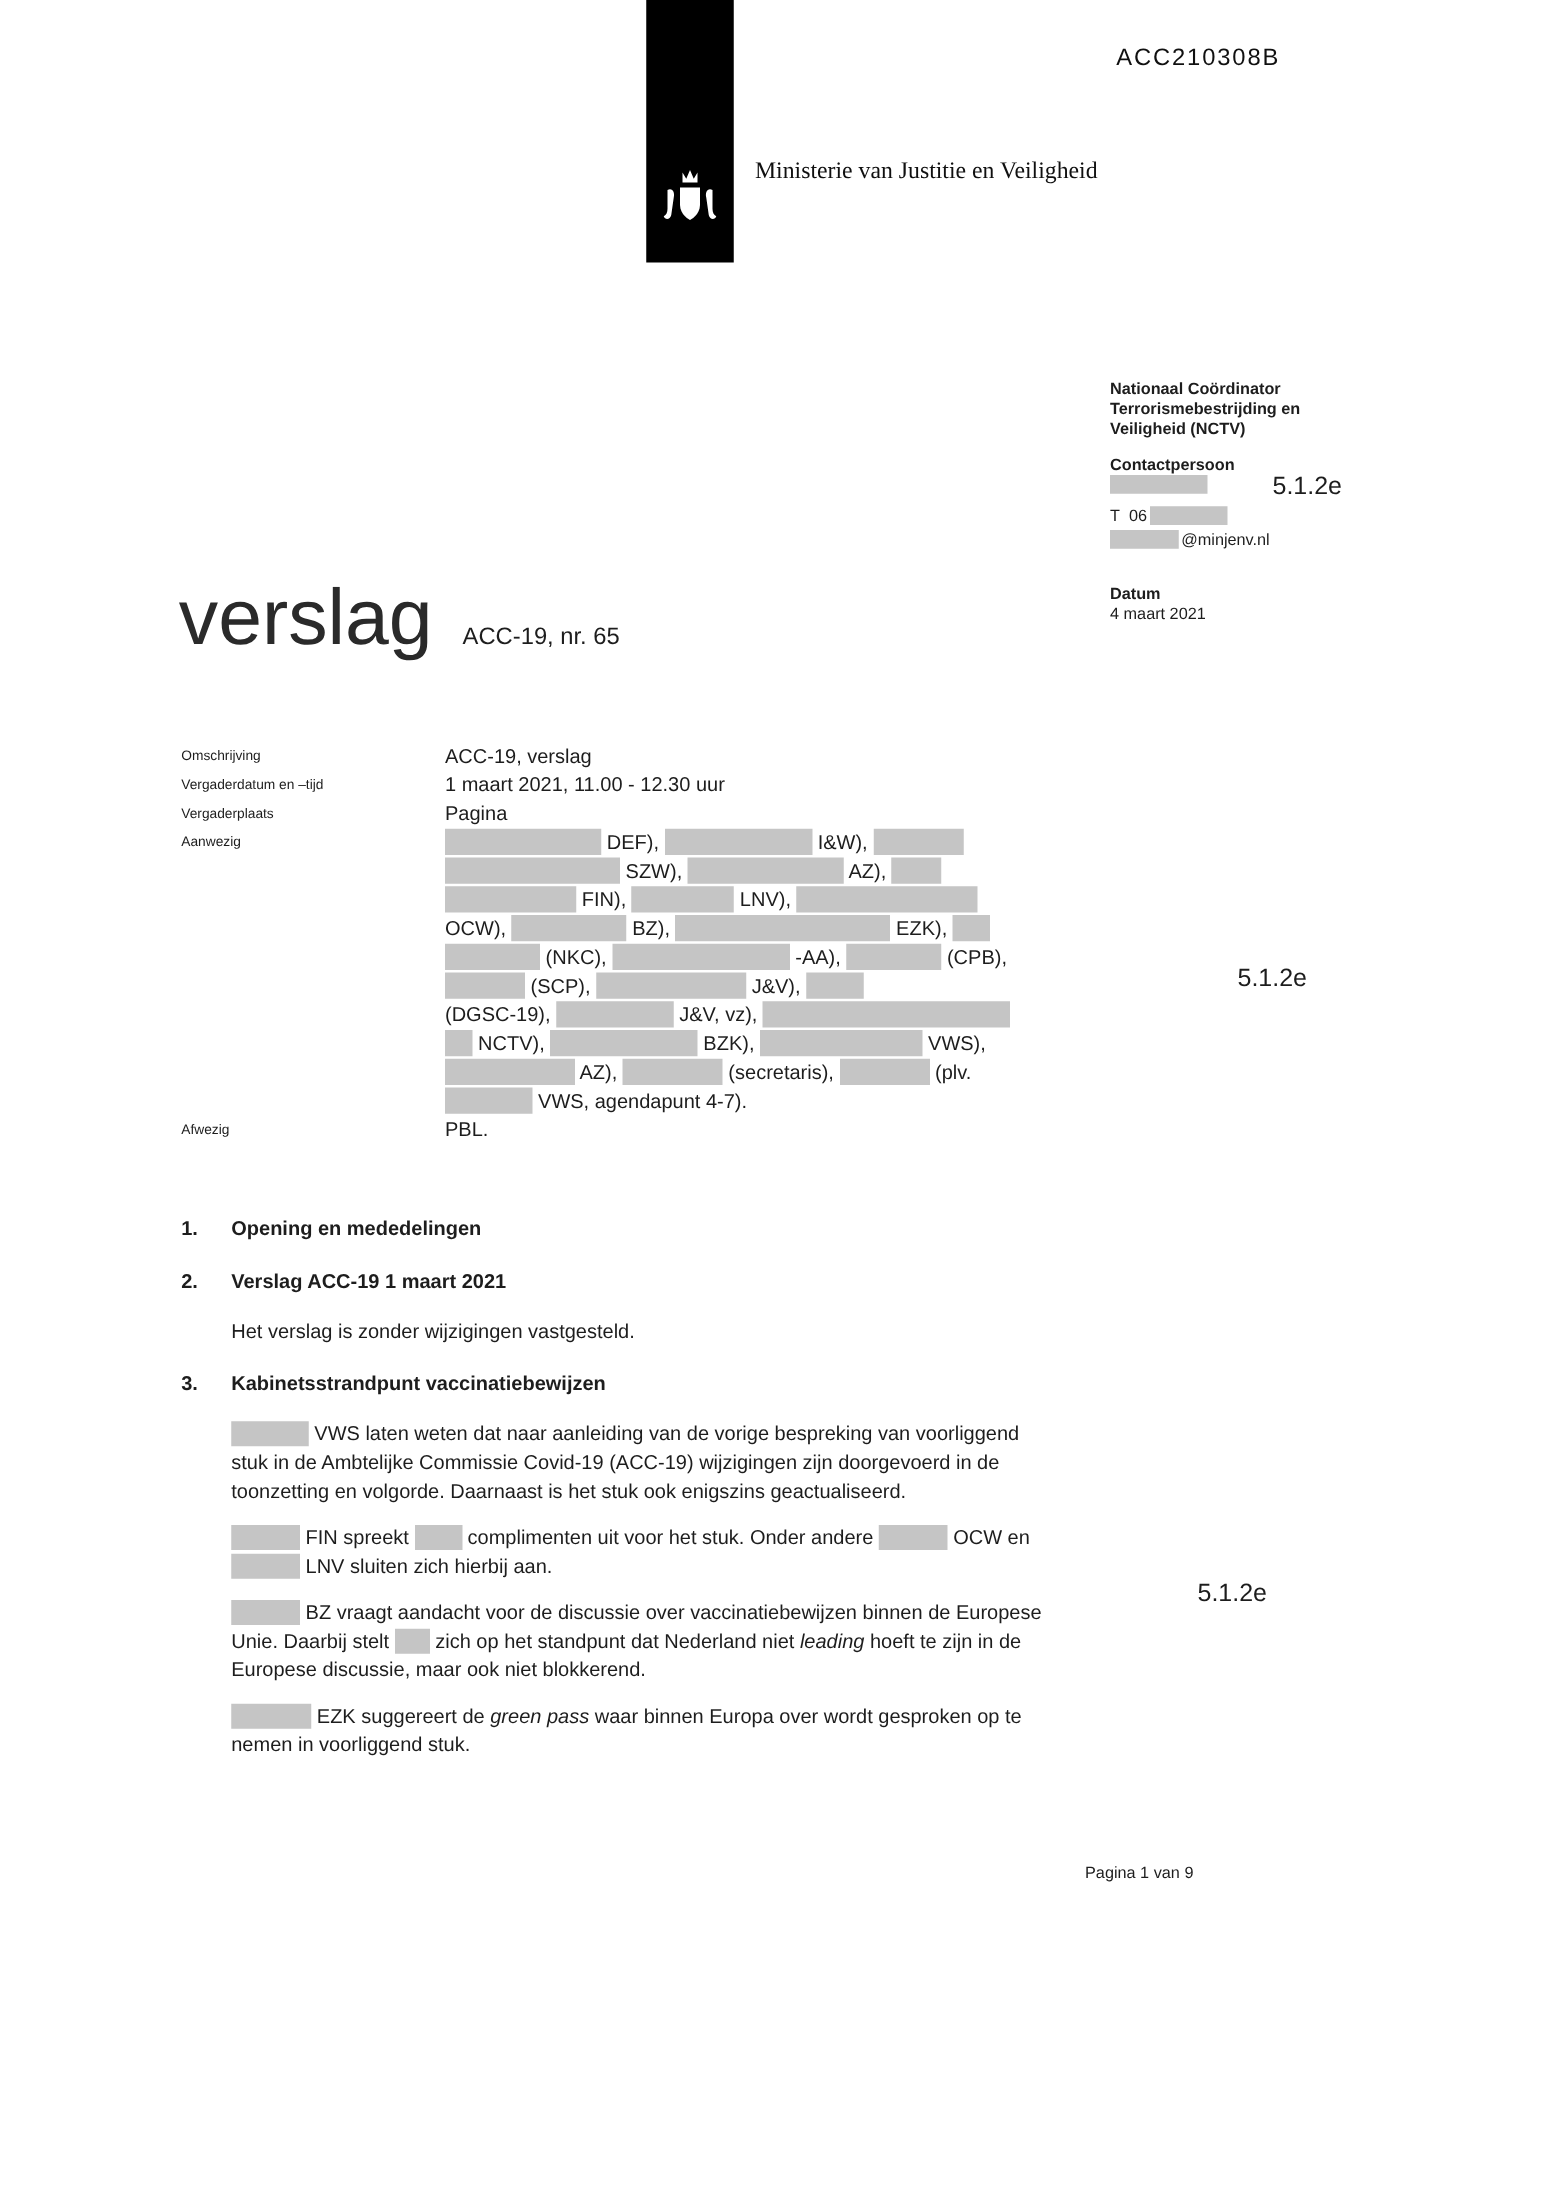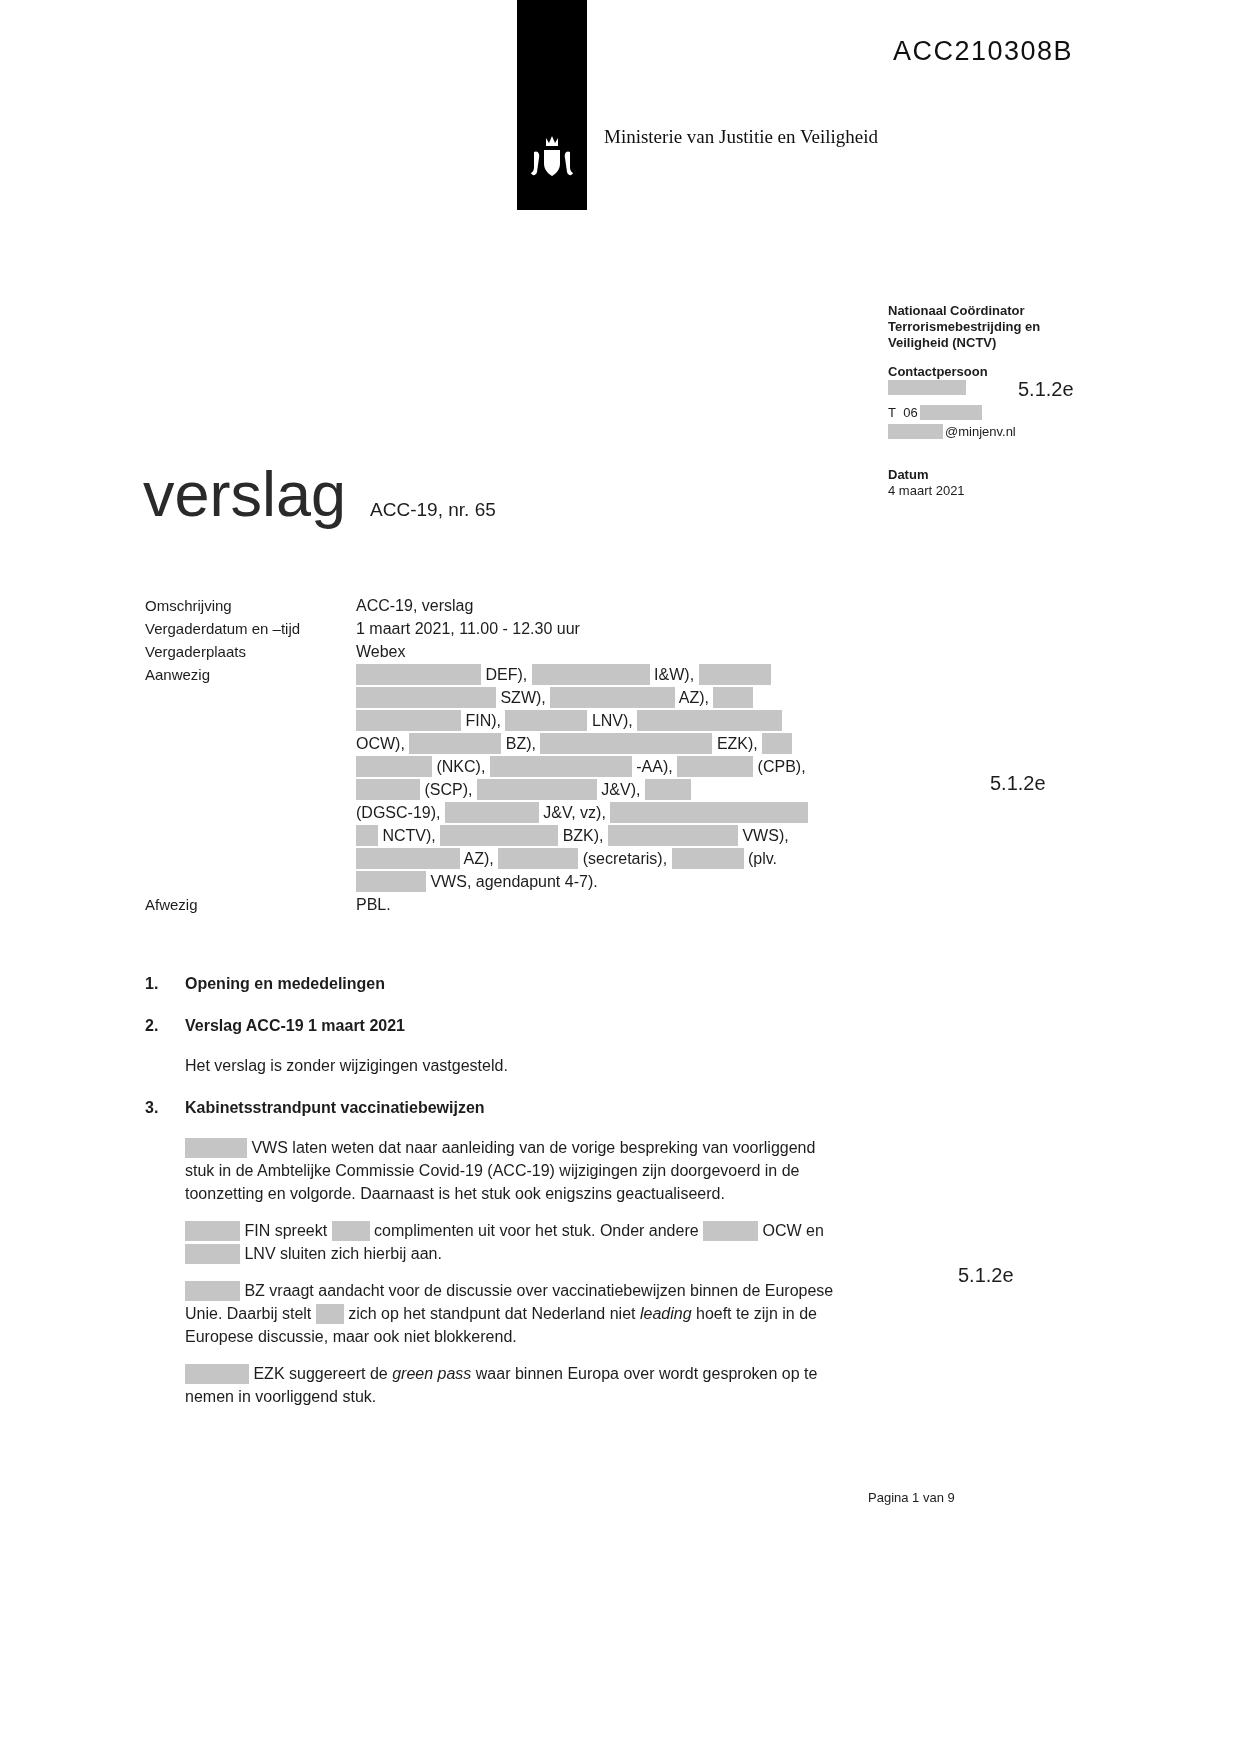--- a/index.html
+++ b/index.html
@@ -11,21 +11,21 @@
   em{font-style:italic}
 
   
   .redact{display:inline-block;background:#c5c5c5;height:20px;vertical-align:-5px}
   .redact.sm{height:15px;vertical-align:-3px}
   .rc-redact-contact{width:78px}
   .rc-redact-phone{width:62px;margin-left:2px}
   .rc-redact-email{width:55px;margin-right:2px}
 
   
-  .doc-code{position:absolute;left:893px;top:36px;font-size:27px;letter-spacing:1.5px;color:#101010}
+  .doc-code{position:absolute;left:893px;top:36px;font-size:19px;letter-spacing:1.5px;color:#101010}
   .ribbon{position:absolute;left:517px;top:0;width:70px;height:190px;background:#000;
     display:flex;justify-content:center;align-items:flex-end;padding-bottom:20px}
   .ministry{position:absolute;left:604px;top:126px;font-family:"Liberation Serif",serif;
     font-size:19px;color:#101010}
 
   
   .contact{position:absolute;left:888px;top:303px;width:195px;font-size:13px;line-height:16px}
   .contact .b{font-weight:bold}
   .contact .org{width:180px}
   .contact .contact-label{margin-top:13px}
@@ -40,21 +40,21 @@
   .mc3{left:958px;top:1264px}
 
   
   .title-row{position:absolute;left:143px;top:458px;display:flex;align-items:baseline;gap:24px}
   .title-main{font-size:63px;color:#2a2a2a}
   .title-sub{font-size:19px}
 
   
   .meta{position:absolute;left:145px;top:594px;width:700px;display:grid;
     grid-template-columns:211px 1fr;line-height:23px}
-  .meta .label{font-size:15px;line-height:23px}
+  .meta .label{font-size:11px;line-height:23px}
   .att-line{white-space:nowrap}
   .att-line .redact{height:21px;vertical-align:-5px}
 
   
   .section-wrap{position:absolute;left:145px;top:972px;width:690px;line-height:23px}
   .section{display:flex;margin-bottom:19px}
   .sec-num{flex:0 0 40px;font-weight:bold}
   .sec-body{flex:1;max-width:650px}
   .sec-title{font-weight:bold;margin-bottom:17px}
   .sec-title:last-child{margin-bottom:0}
@@ -100,21 +100,21 @@
 </div>
 
 <div class="meta">
   <div class="label">Omschrijving</div>
   <div>ACC-19, verslag</div>
 
   <div class="label">Vergaderdatum en –tijd</div>
   <div>1 maart 2021, 11.00 - 12.30 uur</div>
 
   <div class="label">Vergaderplaats</div>
-  <div>Webex</div>
+  <div>Pagina</div>
 
   <div class="label">Aanwezig</div>
   <div class="att-block">
       <div class="att-line"><span class="redact" style="width: 125px;"></span> DEF), <span class="redact" style="width: 118px;"></span> I&amp;W), <span class="redact" style="width: 72px;"></span></div>
       <div class="att-line"><span class="redact" style="width: 140px;"></span> SZW), <span class="redact" style="width: 125px;"></span> AZ), <span class="redact" style="width: 40px;"></span></div>
       <div class="att-line"><span class="redact" style="width: 105px;"></span> FIN), <span class="redact" style="width: 82px;"></span> LNV), <span class="redact" style="width: 145px;"></span></div>
       <div class="att-line">OCW), <span class="redact" style="width: 92px;"></span> BZ), <span class="redact" style="width: 172px;"></span> EZK), <span class="redact" style="width: 30px;"></span></div>
       <div class="att-line"><span class="redact" style="width: 76px;"></span> (NKC), <span class="redact" style="width: 142px;"></span> -AA), <span class="redact" style="width: 76px;"></span> (CPB),</div>
       <div class="att-line"><span class="redact" style="width: 64px;"></span> (SCP), <span class="redact" style="width: 120px;"></span> J&amp;V), <span class="redact" style="width: 46px;"></span></div>
       <div class="att-line">(DGSC-19), <span class="redact" style="width: 94px;"></span> J&amp;V, vz), <span class="redact" style="width: 198px;"></span></div>

